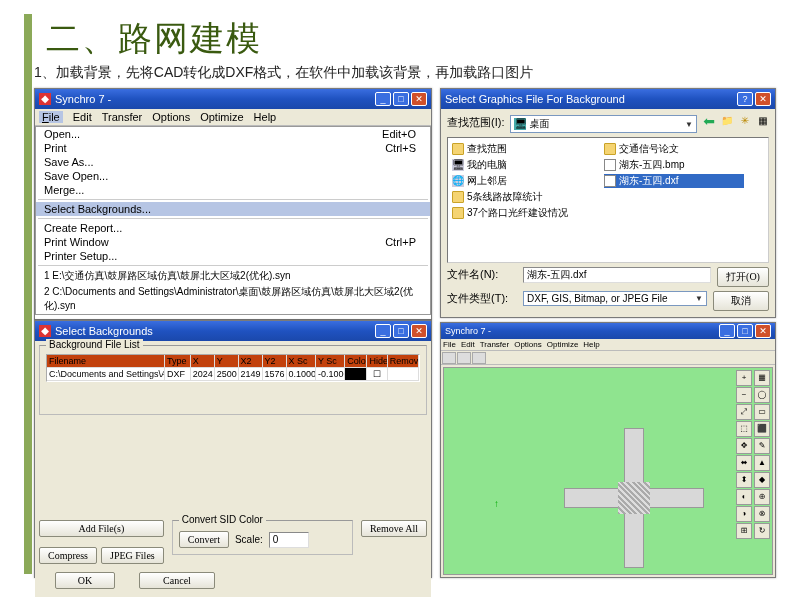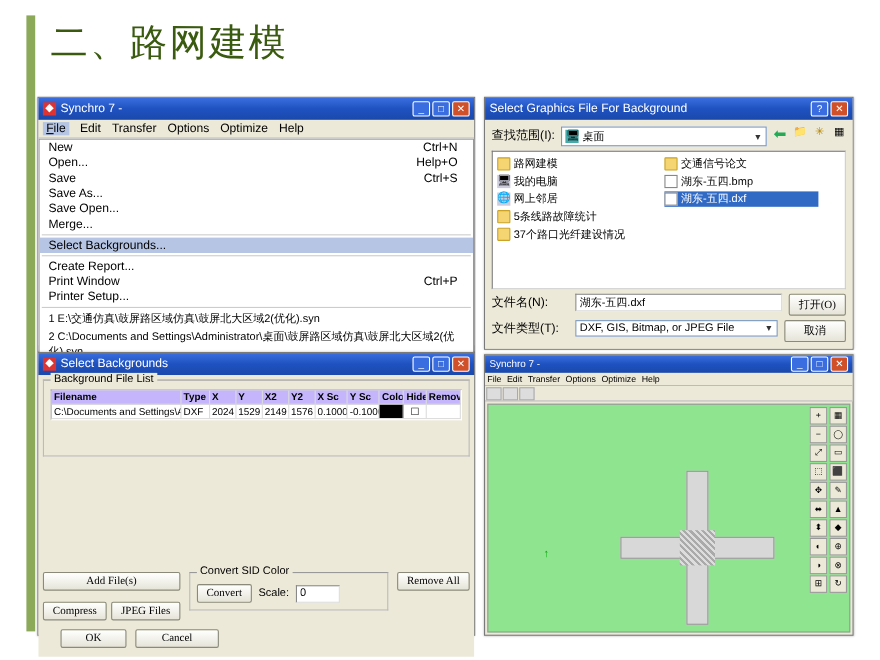--- a/index.html
+++ b/index.html
@@ -54,20 +54,21 @@
 .road{position:absolute;background:#d8d8d8;border:1px solid #999}
 .road-h{left:0;top:60px;width:140px;height:20px}
 .road-v{left:60px;top:0;width:20px;height:140px}
 </style>
 </head>
 <body>
 
 <div class="slide">
   <div class="accent-bar"></div>
   <div class="title">二、路网建模</div>
+  <div class="subtitle">1、加载背景，先将CAD转化成DXF格式，在软件中加载该背景，再加载路口图片</div>
 
   <div id="synchro" class="win">
     <div class="tb-xp">
       <span class="ico" style="background:#d33;margin-right:4px">◆</span>
       <span>Synchro 7 -</span>
       <span class="spacer"></span>
       <div class="tb-btns">
         <div class="tb-btn tb-min">_</div>
         <div class="tb-btn tb-max">□</div>
         <div class="tb-btn tb-close">✕</div>
@@ -77,29 +78,25 @@
       <span style="background:#b6c5e4;padding:0 3px"><u>F</u>ile</span>
       <span>Edit</span>
       <span>Transfer</span>
       <span>Options</span>
       <span>Optimize</span>
       <span>Help</span>
     </div>
     <div class="body">
       <div class="menu-open" style="width:100%;">
         <div class="menu-item">
-            <span>New</span>
-            <span>Ctrl+N</span>
-          </div>
-        <div class="menu-item">
             <span>Open...</span>
-            <span>Help+O</span>
-          </div>
-        <div class="menu-item">
-            <span>Save</span>
+            <span>Edit+O</span>
+          </div>
+        <div class="menu-item">
+            <span>Print</span>
             <span>Ctrl+S</span>
           </div>
         <div class="menu-item">
             <span>Save As...</span>
           </div>
         <div class="menu-item">
             <span>Save Open...</span>
           </div>
         <div class="menu-item">
             <span>Merge...</span>
@@ -134,38 +131,38 @@
       <div class="tb-btns">
         <div class="tb-btn tb-min">_</div>
         <div class="tb-btn tb-max">□</div>
         <div class="tb-btn tb-close">✕</div>
       </div>
     </div>
     <div class="panel">
       <div class="gbox" style="height:70px">
         <div class="gbox-label">Background File List</div>
         <div class="grid">
-          <div class="grid-row" style="background:#c4b5fd;font-weight:700">
+          <div class="grid-row" style="background:#c2410c;font-weight:400">
             <div class="grid-cell" style="width:130px">Filename</div>
             <div class="grid-cell" style="width:28px">Type</div>
             <div class="grid-cell" style="width:26px">X</div>
             <div class="grid-cell" style="width:26px">Y</div>
             <div class="grid-cell" style="width:26px">X2</div>
             <div class="grid-cell" style="width:26px">Y2</div>
             <div class="grid-cell" style="width:32px">X Sc</div>
             <div class="grid-cell" style="width:32px">Y Sc</div>
             <div class="grid-cell" style="width:24px">Color</div>
             <div class="grid-cell" style="width:22px">Hide</div>
             <div class="grid-cell" style="width:34px">Remove</div>
           </div>
           <div class="grid-row">
             <div class="grid-cell" style="width:130px">C:\Documents and Settings\Administrator\...</div>
             <div class="grid-cell" style="width:28px">DXF</div>
             <div class="grid-cell" style="width:26px">2024</div>
-            <div class="grid-cell" style="width:26px">1529</div>
+            <div class="grid-cell" style="width:26px">2500</div>
             <div class="grid-cell" style="width:26px">2149</div>
             <div class="grid-cell" style="width:26px">1576</div>
             <div class="grid-cell" style="width:32px">0.1000</div>
             <div class="grid-cell" style="width:32px">-0.1000</div>
             <div class="grid-cell" style="width:24px;background:#000"></div>
             <div class="grid-cell" style="width:22px;text-align:center">☐</div>
             <div class="grid-cell" style="width:34px"></div>
           </div>
         </div>
       </div>
@@ -181,21 +178,21 @@
         <div class="gbox" style="flex:1;padding:10px 6px 6px">
           <div class="gbox-label">Convert SID Color</div>
           <div style="display:flex;gap:6px;align-items:center">
             <button class="btn-xp">Convert</button>
             <span style="font-size:10px">Scale:</span>
             <input class="input-xp" style="width: 40px;" value="0">
           </div>
         </div>
         <button class="btn-xp" style="align-self:flex-start">Remove All</button>
       </div>
-      <div style="display:flex;gap:8px;padding:4px 16px">
+      <div style="display:flex;gap:24px;padding:4px 16px">
         <button class="btn-xp" style="width:60px">OK</button>
         <button class="btn-xp" style="width:76px">Cancel</button>
       </div>
     </div>
   </div>
 
   <div id="filedlg" class="win">
     <div class="tb-xp">
       <span>Select Graphics File For Background</span>
       <span class="spacer"></span>
@@ -212,21 +209,21 @@
             <span>桌面</span>
           </div>
         <span class="ico" style="color:#2a5;font-size:14px">⬅</span>
         <span class="ico" style="color:#b80">📁</span>
         <span class="ico" style="color:#b80">✳</span>
         <span class="ico">▦</span>
       </div>
       <div class="fd-list">
         <div class="fd-item">
             <span class="ico ico-folder"></span>
-            <span>路网建模</span>
+            <span>查找范围</span>
           </div>
         <div class="fd-item">
             <span class="ico ico-folder"></span>
             <span>交通信号论文</span>
           </div>
         <div class="fd-item">
             <span class="ico" style="background:#ccd">🖥</span>
             <span>我的电脑</span>
           </div>
         <div class="fd-item">

